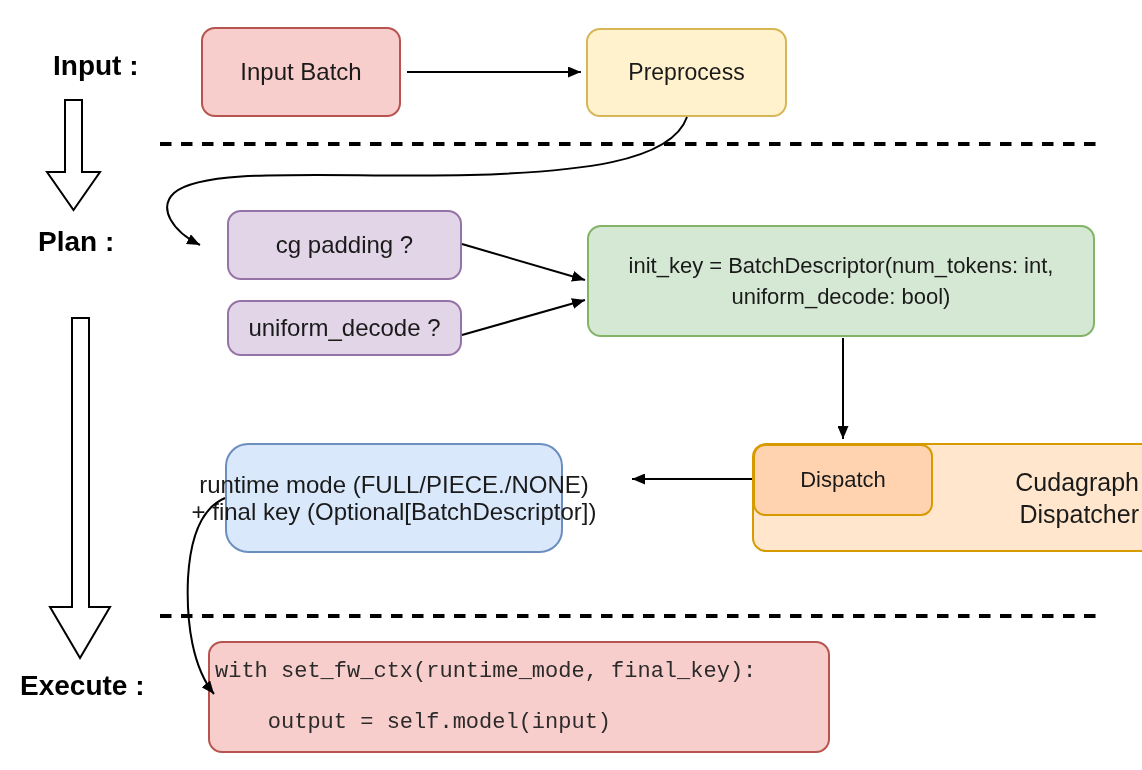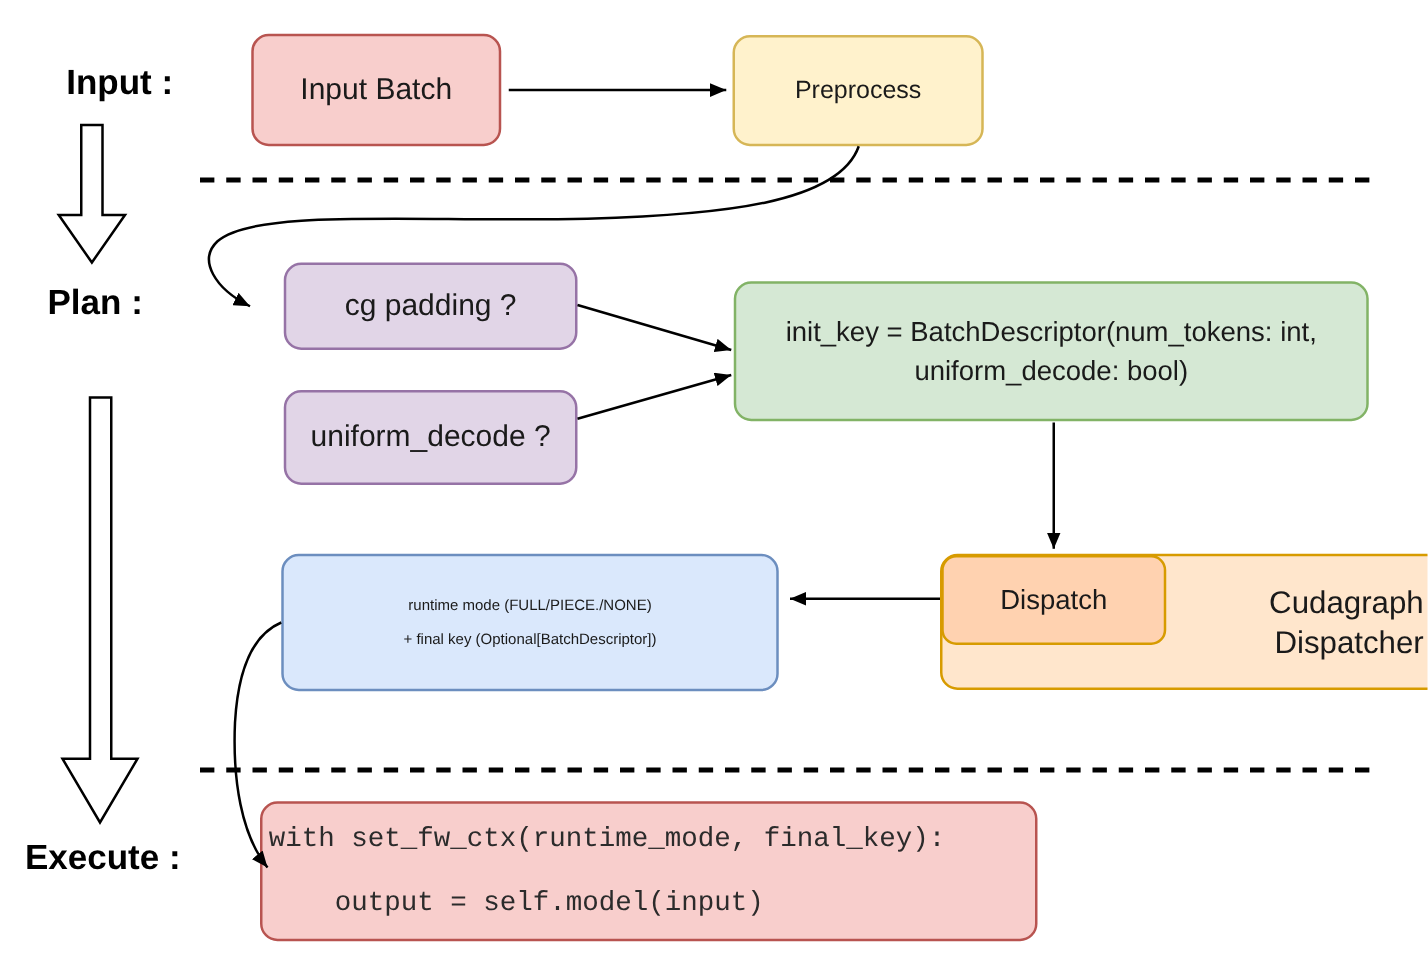--- a/index.html
+++ b/index.html
@@ -28,37 +28,37 @@
   .node {
     position:absolute; border-radius:14px; border:2px solid;
     display:flex; flex-direction:column; align-items:center; justify-content:center;
     text-align:center;
   }
   .node .ln { white-space:nowrap; }
 
   #node-input-batch { left:201px; top:27px;  width:200px; height:90px;
     background:var(--red-fill); border-color:var(--red-stroke); font-size:24px; }
   #node-preprocess  { left:586px; top:28px;  width:201px; height:89px;
-    background:var(--yellow-fill); border-color:var(--yellow-stroke); font-size:20px; }
+    background:var(--yellow-fill); border-color:var(--yellow-stroke); font-size:23px; }
   #node-cg-padding  { left:227px; top:210px; width:235px; height:70px;
     background:var(--purple-fill); border-color:var(--purple-stroke); font-size:24px; }
-  #node-uniform-decode { left:227px; top:300px; width:235px; height:76px;
-    background:var(--purple-fill); border-color:var(--purple-stroke); font-size:24px;margin-top:12px; }
+  #node-uniform-decode { left:227px; top:300px; width:235px; height:56px;
+    background:var(--purple-fill); border-color:var(--purple-stroke); font-size:24px; }
   #node-init-key    { left:587px; top:225px; width:508px; height:112px;
     background:var(--green-fill); border-color:var(--green-stroke);
     font-size:22px; line-height:31px; }
   #node-cudagraph-dispatcher { left:752px; top:443px; width:411px; height:109px;
     background:var(--peach-fill); border-color:var(--peach-stroke);
     font-size:25px; line-height:32px; align-items:flex-end; padding-right:22px; }
   #node-dispatch    { left:753px; top:444px; width:180px; height:72px;
     background:var(--peach-inner-fill); border-color:var(--peach-stroke);
     font-size:22px; border-radius:12px; }
-  #node-runtime-mode { left:225px; top:443px; width:398px; height:110px;
+  #node-runtime-mode { left:225px; top:443px; width:338px; height:110px;
     background:var(--blue-fill); border-color:var(--blue-stroke);
-    font-size:12px; line-height:27px; }
+    font-size:24px; line-height:27px;border-radius:23px; }
   #node-execute-code { left:208px; top:641px; width:622px; height:112px;
     background:var(--red-fill); border-color:var(--red-stroke);
     font-family:"Liberation Mono","DejaVu Sans Mono",monospace;
     font-size:22px; line-height:30px; align-items:flex-start; padding-left:5px;
     color:#2b2b2b; text-align:left;gap:21px; }
   #node-execute-code .ln { white-space:pre; }
 
   #connector-layer {
     position:absolute; left:0; top:0; width:1142px; height:770px;
     pointer-events:none;

